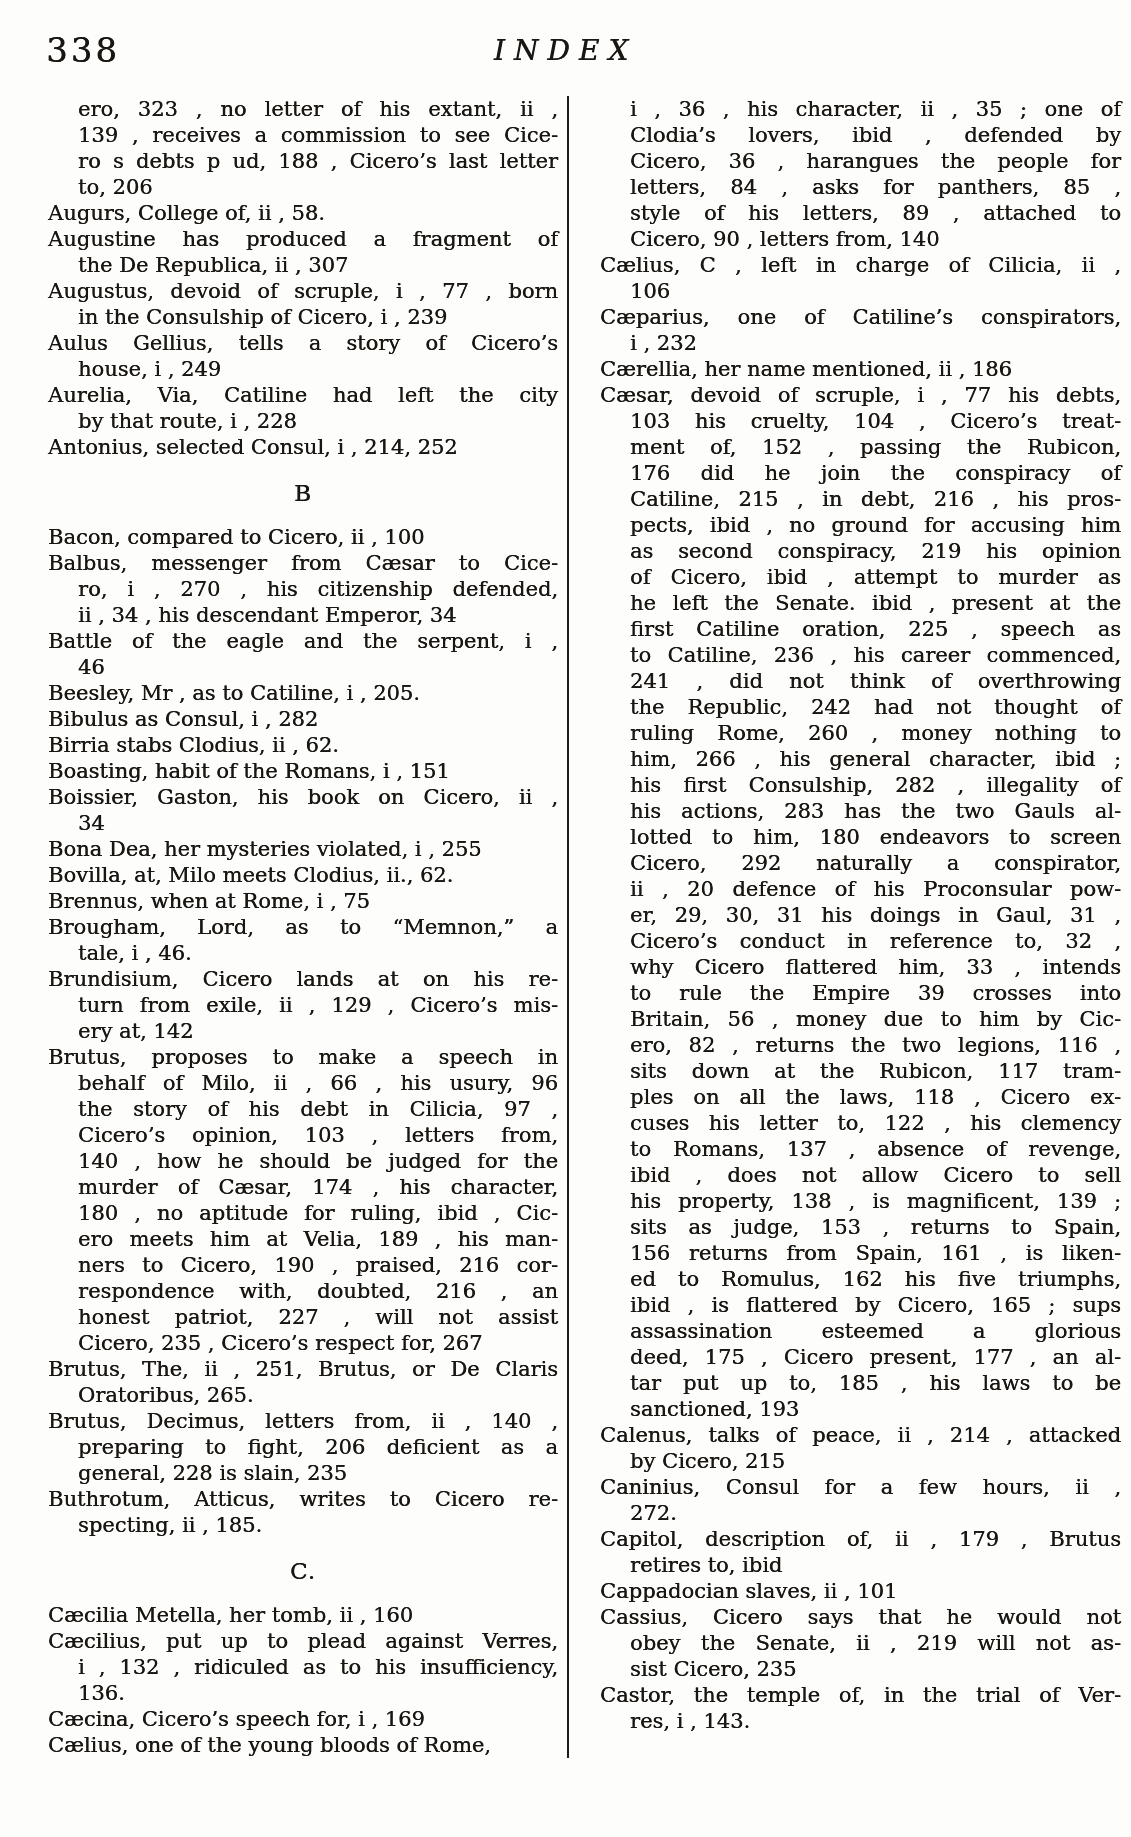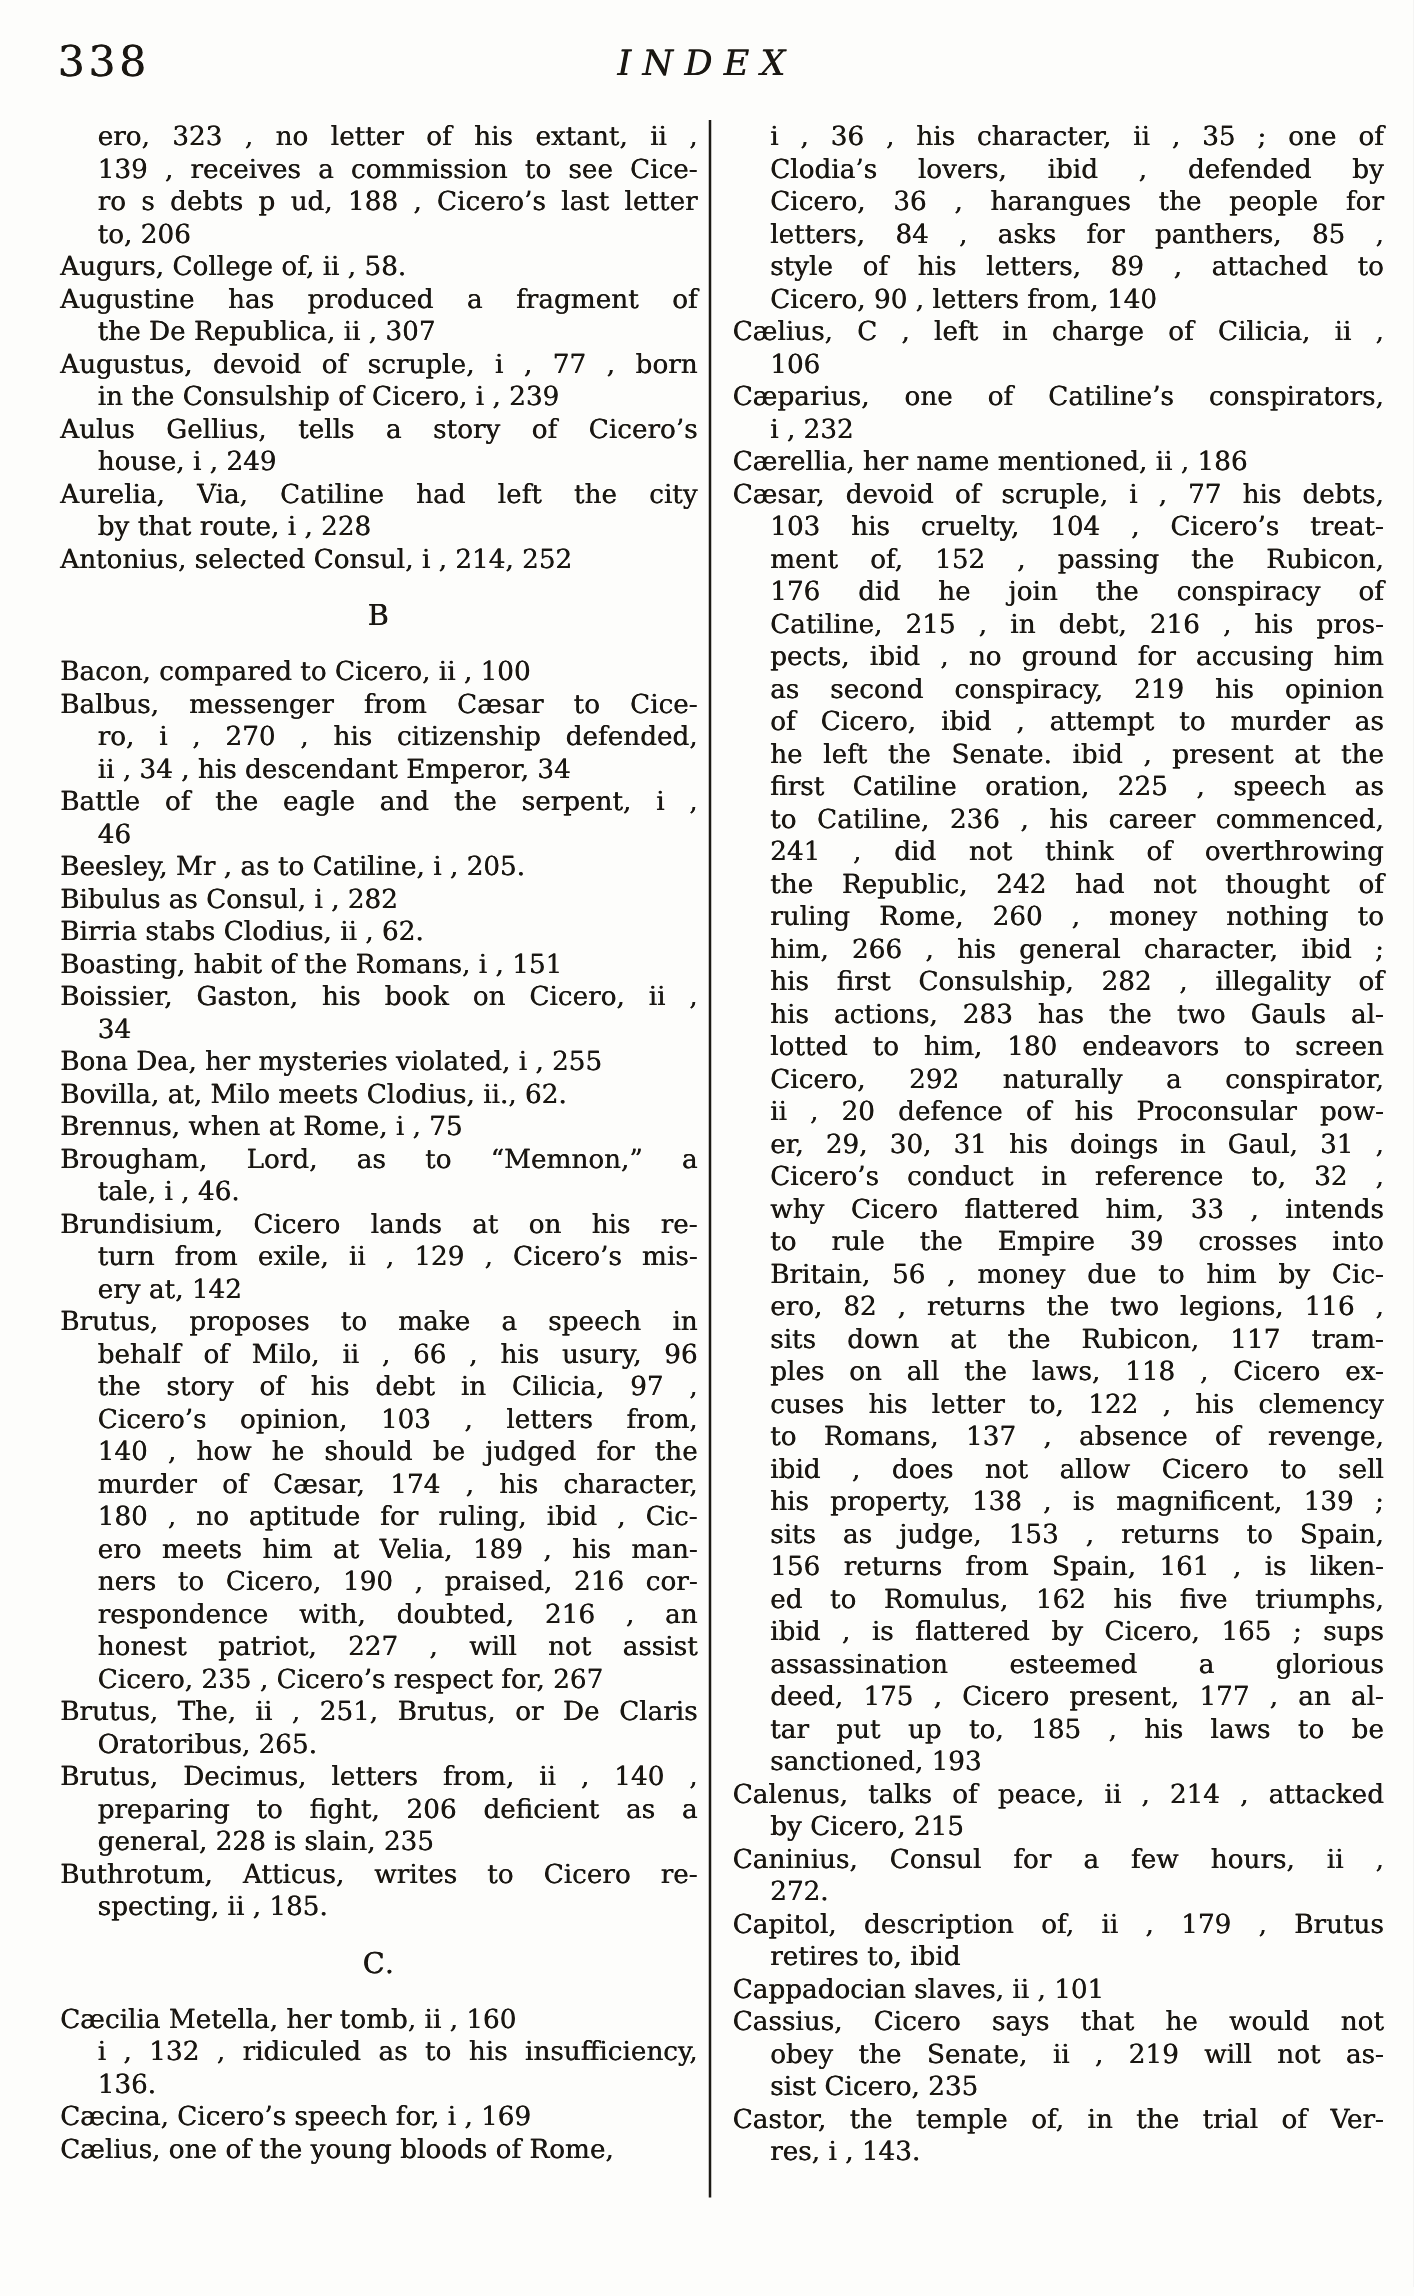--- a/index.html
+++ b/index.html
@@ -33,21 +33,21 @@
     text-shadow: 0.4px 0 0 currentColor;
   }
   .col {
     position: absolute;
     top: 96px;
     font-size: 21px;
     line-height: 26px;
     text-shadow: 0.35px 0 0 currentColor;
   }
   .col-left  { left: 48px;  width: 510px; }
-  .col-right { left: 586px; width: 521px; }
+  .col-right { left: 600px; width: 521px; }
   .divider {
     position: absolute;
     left: 567px;
     top: 96px;
     width: 2px;
     height: 1662px;
     background: #1d1a15;
   }
   .line { white-space: normal; }
   .just { text-align: justify; text-align-last: justify; }
@@ -167,20 +167,21 @@
       </div>
       <div class="entry">
         <div class="line just">Buthrotum, Atticus, writes to Cicero re-</div>
         <div class="line ind">specting, ii , 185.</div>
       </div>
       <div class="sec-heading">C.</div>
       <div class="entry">
         <div class="line">Cæcilia Metella, her tomb, ii , 160</div>
       </div>
       <div class="entry">
+        <div class="line just">Cæcilius, put up to plead against Verres,</div>
         <div class="line just ind">i , 132 , ridiculed as to his insufficiency,</div>
         <div class="line ind">136.</div>
       </div>
       <div class="entry">
         <div class="line">Cæcina, Cicero’s speech for, i , 169</div>
       </div>
       <div class="entry">
         <div class="line">Cælius, one of the young bloods of Rome,</div>
       </div>
     </div>

